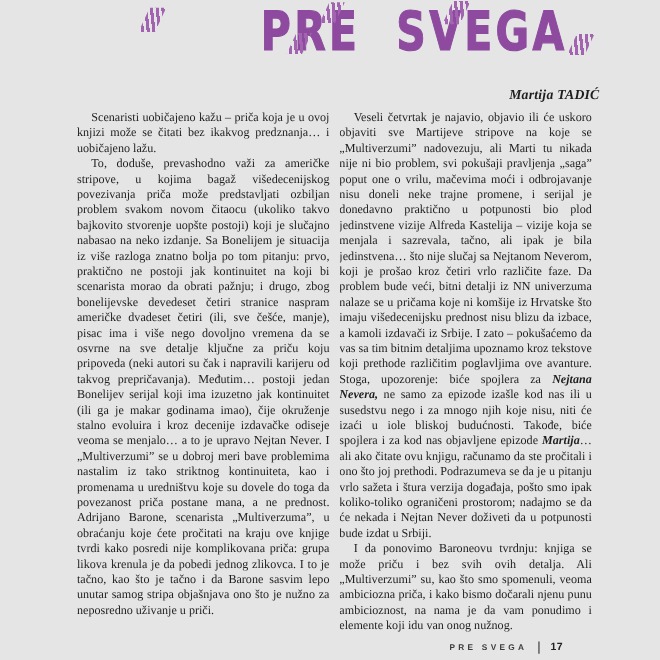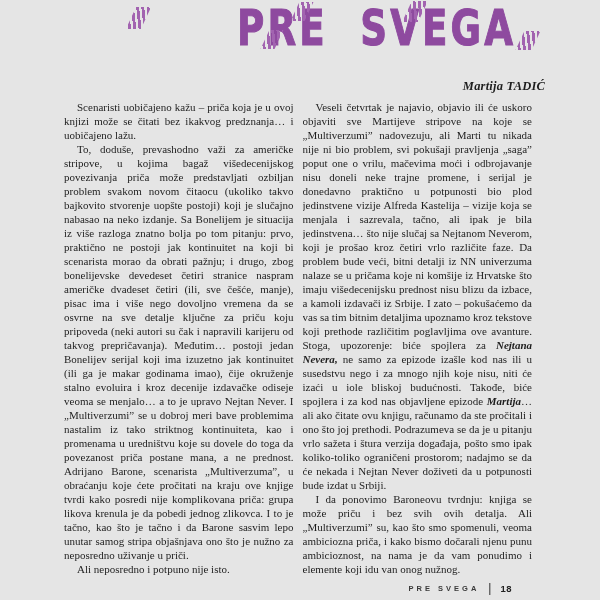--- a/index.html
+++ b/index.html
@@ -57,21 +57,21 @@
     font-size: 12.5px;
     font-style: italic;
     font-weight: bold;
     color: #1e1e1e;
     letter-spacing: 0.2px;
   }
 
   
   .columns {
     position: absolute;
-    left: 64px;
+    left: 70px;
     top: 100px;
     width: 468px;
     height: 494px;
     display: flex;
     gap: 9px;
     overflow: hidden;
   }
   .col {
     flex: 1 1 0;
     overflow: hidden;
@@ -130,27 +130,26 @@
     <span class="hatch hatch-4"></span>
     <span class="hatch hatch-5"></span>
   </div>
 
   <div class="author">Martija TADIĆ</div>
 
   <div class="columns">
     <div class="col">
         <p class="para"><span>Scenaristi uobičajeno kažu – priča koja je u ovoj knjizi može se čitati bez ikakvog predznanja… i uobičajeno lažu.</span></p>
         <p class="para"><span>To, doduše, prevashodno važi za američke stripove, u kojima bagaž višedecenijskog povezivanja priča može predstavljati ozbiljan problem svakom novom čitaocu (ukoliko takvo bajkovito stvorenje uopšte postoji) koji je slučajno nabasao na neko izdanje. Sa Bonelijem je situacija iz više razloga znatno bolja po tom pitanju: prvo, praktično ne postoji jak kontinuitet na koji bi scenarista morao da obrati pažnju; i drugo, zbog bonelijevske devedeset četiri stranice naspram američke dvadeset četiri (ili, sve češće, manje), pisac ima i više nego dovoljno vremena da se osvrne na sve detalje ključne za priču koju pripoveda (neki autori su čak i napravili karijeru od takvog prepričavanja). Međutim… postoji jedan Bonelijev serijal koji ima izuzetno jak kontinuitet (ili ga je makar godinama imao), čije okruženje stalno evoluira i kroz decenije izdavačke odiseje veoma se menjalo… a to je upravo </span><span class="i">Nejtan Never</span><span>. I „Multiverzumi” se u dobroj meri bave problemima nastalim iz tako striktnog kontinuiteta, kao i promenama u uredništvu koje su dovele do toga da povezanost priča postane mana, a ne prednost. Adrijano Barone, scenarista „Multiverzuma”, u obraćanju koje ćete pročitati na kraju ove knjige tvrdi kako posredi nije komplikovana priča: grupa likova krenula je da pobedi jednog zlikovca. I to je tačno, kao što je tačno i da Barone sasvim lepo unutar samog stripa objašnjava ono što je nužno za neposredno uživanje u priči.</span></p>
-        <p class="para"><span>Ali neposredno i potpuno nije isto.</span></p>
       </div>
     <div class="col">
         <p class="para"><span>Veseli četvrtak je najavio, objavio ili će uskoro objaviti sve </span><span class="i">Martijeve</span><span> stripove na koje se „Multiverzumi” nadovezuju, ali </span><span class="i">Marti</span><span> tu nikada nije ni bio problem, svi pokušaji pravljenja „saga” poput one o vrilu, mačevima moći i odbrojavanje nisu doneli neke trajne promene, i serijal je donedavno praktično u potpunosti bio plod jedinstvene vizije Alfreda Kastelija – vizije koja se menjala i sazrevala, tačno, ali ipak je bila jedinstvena… što nije slučaj sa </span><span class="i">Nejtanom Neverom</span><span>, koji je prošao kroz četiri vrlo različite faze. Da problem bude veći, bitni detalji iz NN univerzuma nalaze se u pričama koje ni komšije iz Hrvatske što imaju višedecenijsku prednost nisu blizu da izbace, a kamoli izdavači iz Srbije. I zato – pokušaćemo da vas sa tim bitnim detaljima upoznamo kroz tekstove koji prethode različitim poglavljima ove avanture. </span><span class="b">Stoga, upozorenje: biće spojlera za </span><span class="bi">Nejtana Nevera</span><span class="bi">,</span><span> ne samo za epizode izašle kod nas ili u susedstvu nego i za mnogo njih koje nisu, niti će izaći u iole bliskoj budućnosti. Takođe, </span><span class="b">biće spojlera i za kod nas objavljene epizode </span><span class="bi">Martija</span><span>… ali ako čitate ovu knjigu, računamo da ste pročitali i ono što joj prethodi. Podrazumeva se da je u pitanju vrlo sažeta i štura verzija događaja, pošto smo ipak koliko-toliko ograničeni prostorom; nadajmo se da će nekada i </span><span class="i">Nejtan Never</span><span> doživeti da u potpunosti bude izdat u Srbiji.</span></p>
         <p class="para"><span>I da ponovimo Baroneovu tvrdnju: knjiga se može priču i bez svih ovih detalja. Ali „Multiverzumi” su, kao što smo spomenuli, veoma ambiciozna priča, i kako bismo dočarali njenu punu ambicioznost, na nama je da vam ponudimo i elemente koji idu van onog nužnog.</span></p>
       </div>
   </div>
 
   <div class="footer">
     <span class="footer-label">PRE SVEGA</span>
     <span class="footer-separator">|</span>
-    <span class="footer-page">18</span>
+    <span class="footer-page">17</span>
   </div>
 
 </div>
 
 </body></html>

